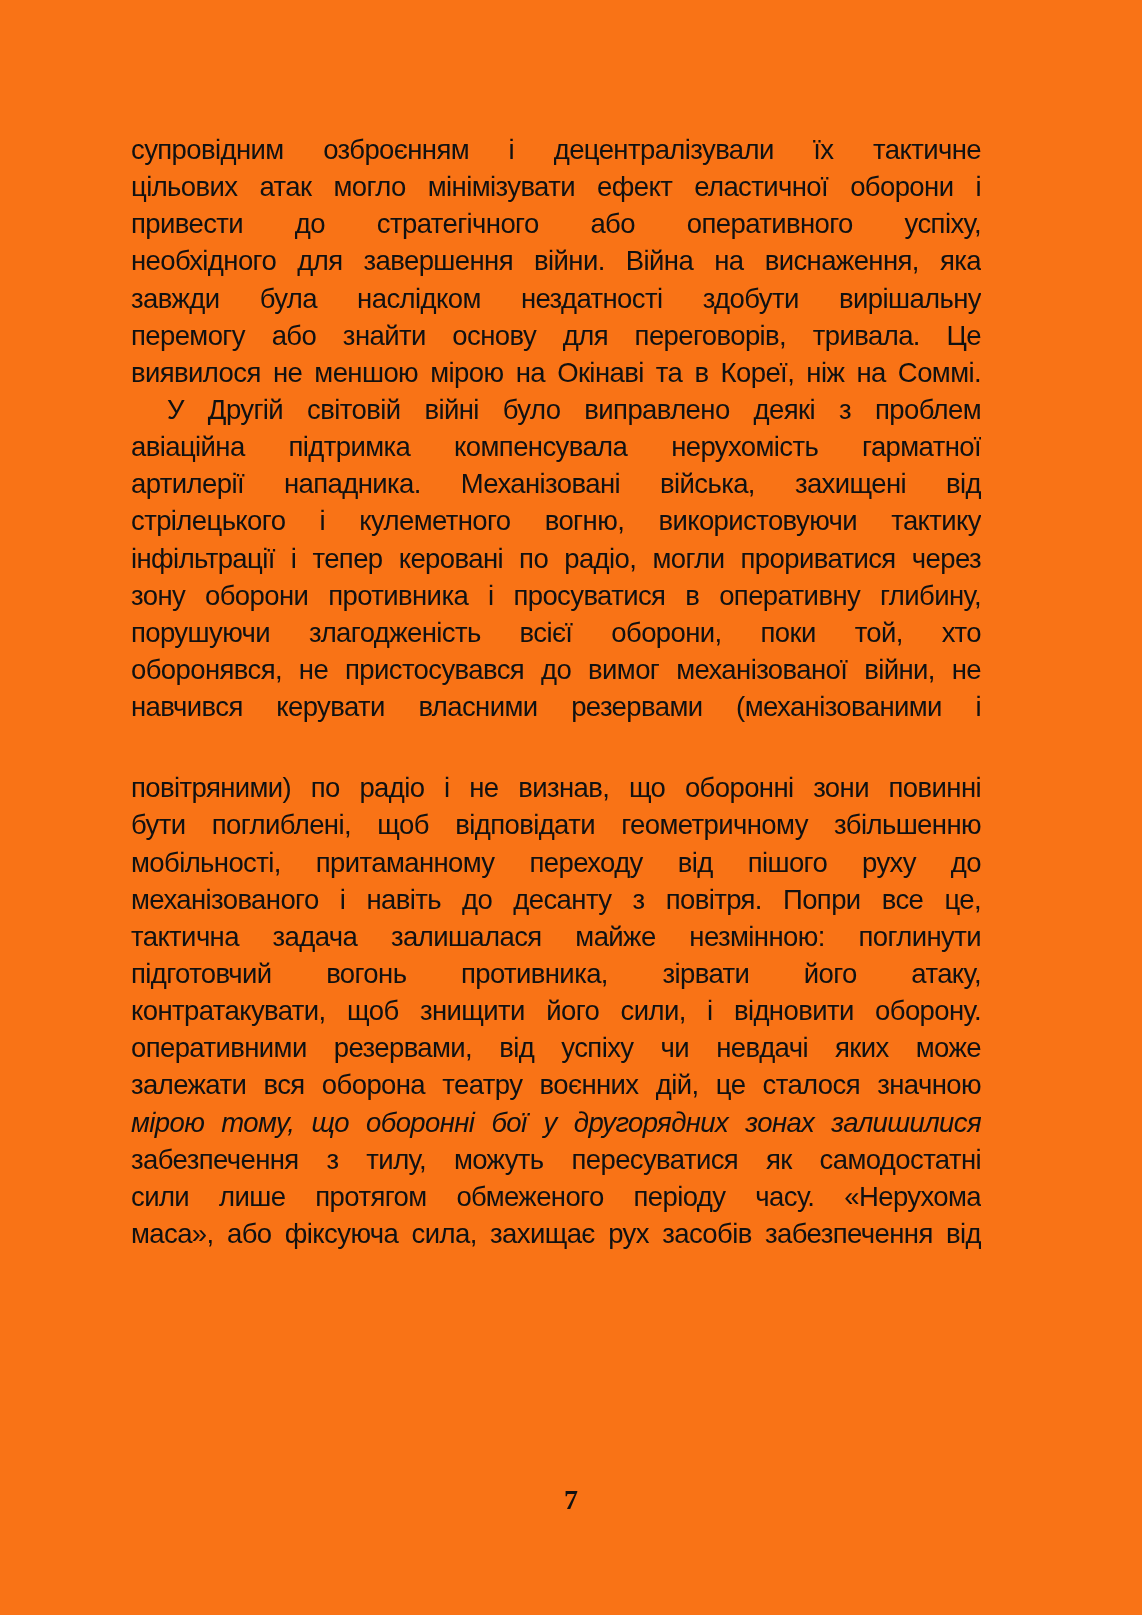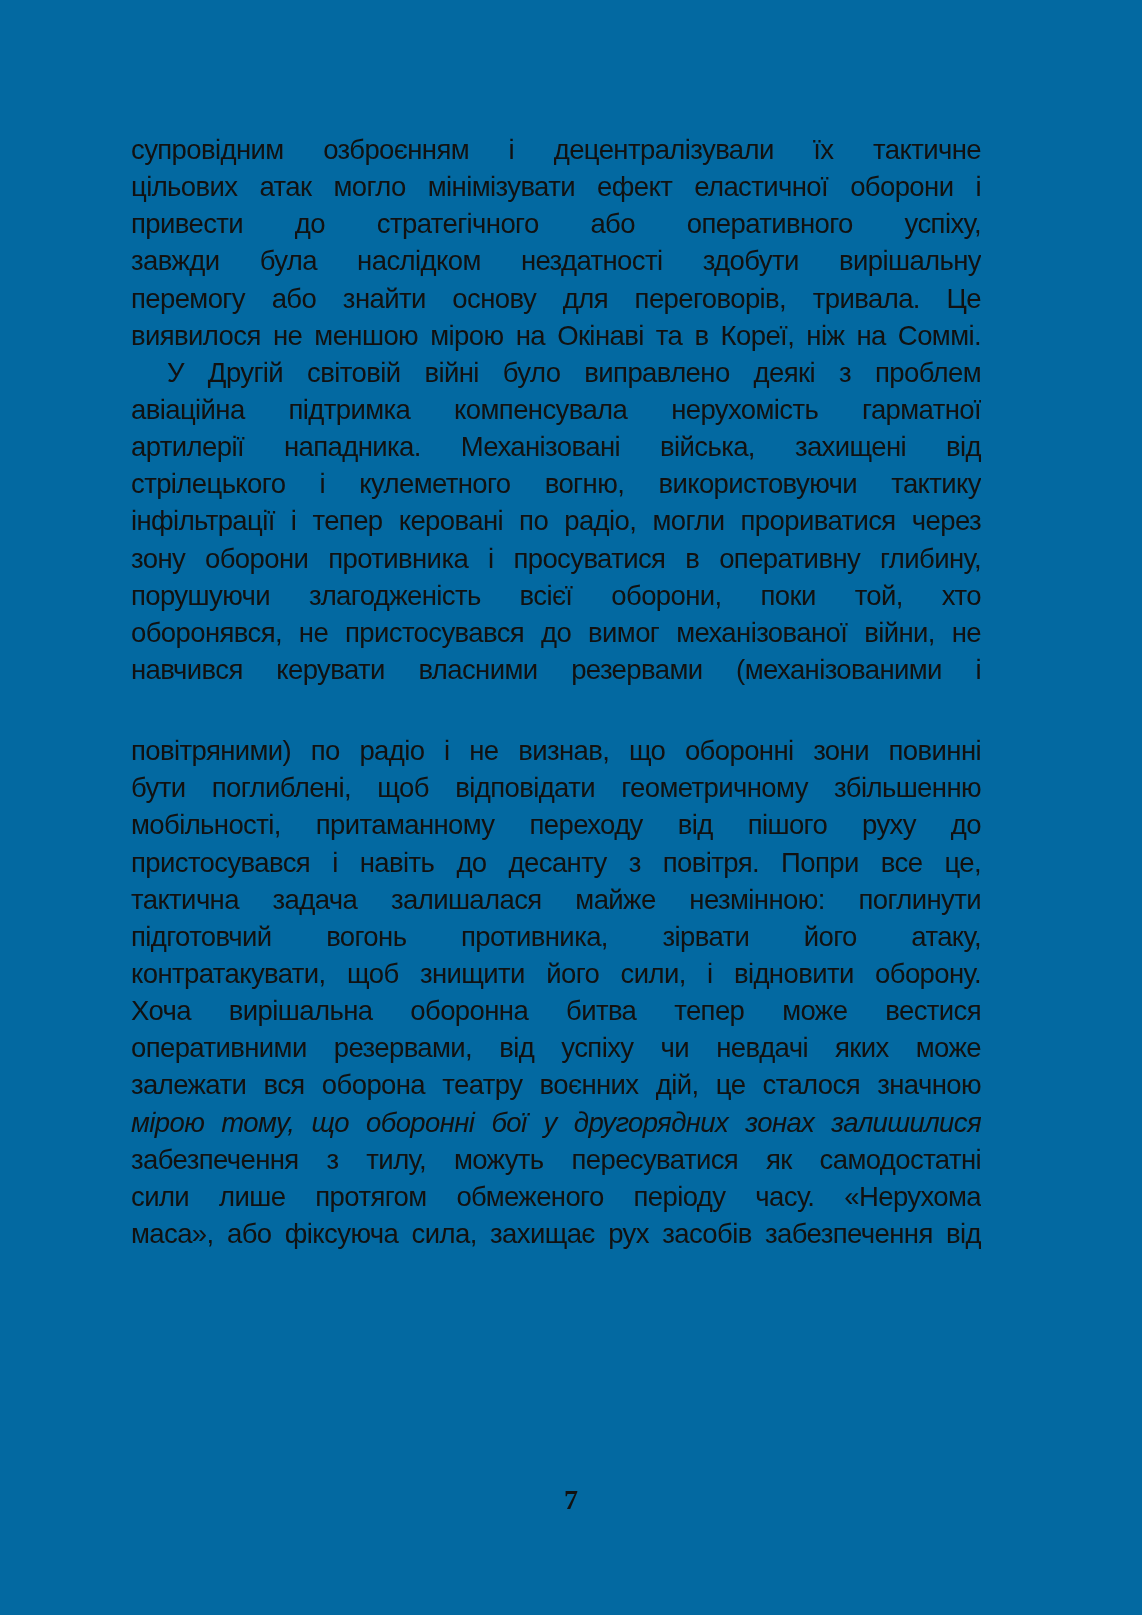--- a/index.html
+++ b/index.html
@@ -11,21 +11,21 @@
       width: 1142px;
       height: 1615px;
       position: relative;
       overflow: hidden;
     }
     .page {
       position: absolute;
       left: 0; top: 0;
       width: 1142px;
       height: 1615px;
-      background: #0369a1;
+      background: #f97316;
     }
     .text-block {
       position: absolute;
       left: 131px;
       top: 131px;
       width: 850px;
       font-family: "Liberation Sans Narrow", "Liberation Sans", sans-serif;
       font-size: 27.5px;
       color: #111111;
     }
@@ -56,41 +56,41 @@
   </style>
 </head>
 <body>
 
 <div class="page">
   <div class="text-block">
 
     <div class="line" style="white-space: nowrap;">супровідним озброєнням і децентралізували їх тактичне</div>
     <div class="line" style="white-space: nowrap;">цільових атак могло мінімізувати ефект еластичної оборони і</div>
     <div class="line" style="white-space: nowrap;">привести до стратегічного або оперативного успіху,</div>
+    <div class="line" style="white-space: nowrap;">необхідного для завершення війни. Війна на виснаження, яка</div>
     <div class="line" style="white-space: nowrap;">завжди була наслідком нездатності здобути вирішальну</div>
     <div class="line" style="white-space: nowrap;">перемогу або знайти основу для переговорів, тривала. Це</div>
     <div class="line" style="white-space: nowrap;">виявилося не меншою мірою на Окінаві та в Кореї, ніж на Соммі.</div>
 
     <div class="line indent" style="white-space: nowrap;">У Другій світовій війні було виправлено деякі з проблем</div>
     <div class="line" style="white-space: nowrap;">авіаційна підтримка компенсувала нерухомість гарматної</div>
     <div class="line" style="white-space: nowrap;">артилерії нападника. Механізовані війська, захищені від</div>
     <div class="line" style="white-space: nowrap;">стрілецького і кулеметного вогню, використовуючи тактику</div>
     <div class="line" style="white-space: nowrap;">інфільтрації і тепер керовані по радіо, могли прориватися через</div>
     <div class="line" style="white-space: nowrap;">зону оборони противника і просуватися в оперативну глибину,</div>
     <div class="line" style="white-space: nowrap;">порушуючи злагодженість всієї оборони, поки той, хто</div>
     <div class="line" style="white-space: nowrap;">оборонявся, не пристосувався до вимог механізованої війни, не</div>
     <div class="line" style="white-space: nowrap;">навчився керувати власними резервами (механізованими і</div>
     <div class="line" style="white-space: nowrap; margin-top: 44px;">повітряними) по радіо і не визнав, що оборонні зони повинні</div>
     <div class="line" style="white-space: nowrap;">бути поглиблені, щоб відповідати геометричному збільшенню</div>
     <div class="line" style="white-space: nowrap;">мобільності, притаманному переходу від пішого руху до</div>
-    <div class="line" style="white-space: nowrap;">пристосувався і навіть до десанту з повітря. Попри все це,</div>
+    <div class="line" style="white-space: nowrap;">механізованого і навіть до десанту з повітря. Попри все це,</div>
     <div class="line" style="white-space: nowrap;">тактична задача залишалася майже незмінною: поглинути</div>
     <div class="line" style="white-space: nowrap;">підготовчий вогонь противника, зірвати його атаку,</div>
     <div class="line" style="white-space: nowrap;">контратакувати, щоб знищити його сили, і відновити оборону.</div>
-    <div class="line" style="white-space: nowrap;">Хоча вирішальна оборонна битва тепер може вестися</div>
     <div class="line" style="white-space: nowrap;">оперативними резервами, від успіху чи невдачі яких може</div>
     <div class="line" style="white-space: nowrap;">залежати вся оборона театру воєнних дій, це сталося значною</div>
     <div class="line" style="white-space: nowrap; font-style: italic;">мірою тому, що оборонні бої у другорядних зонах залишилися</div>
     <div class="line" style="white-space: nowrap;">забезпечення з тилу, можуть пересуватися як самодостатні</div>
     <div class="line" style="white-space: nowrap;">сили лише протягом обмеженого періоду часу. «Нерухома</div>
     <div class="line" style="white-space: nowrap;">маса», або фіксуюча сила, захищає рух засобів забезпечення від</div>
     <div class="line" style="white-space: nowrap;"></div>
   </div>
 
   <div class="page-number">7</div>

